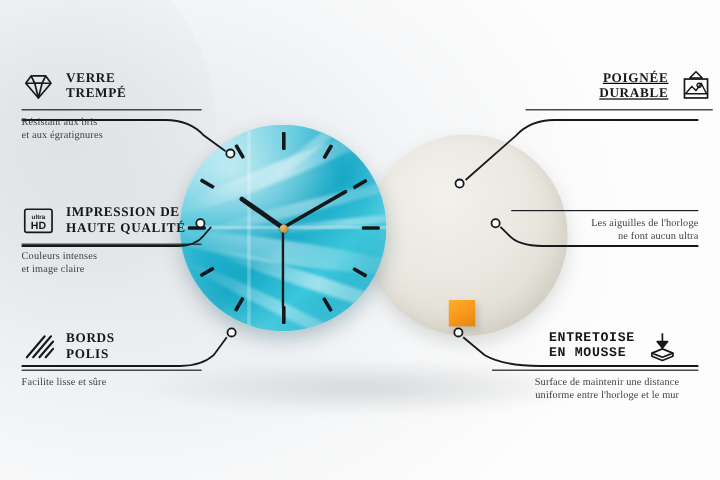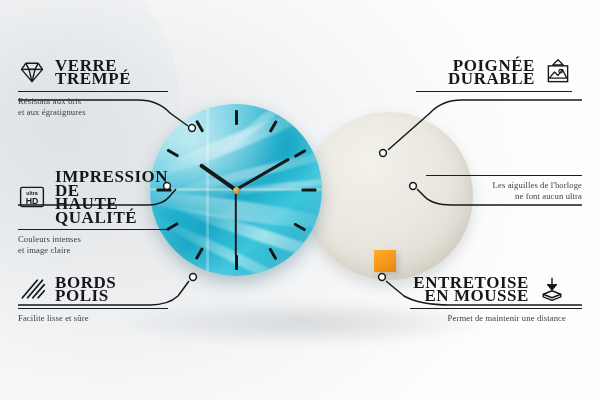--- a/index.html
+++ b/index.html
@@ -94,21 +94,21 @@
     background:radial-gradient(circle at 35% 35%,#e8c170,#a87f2a);border-radius:50%;
     box-shadow:0 0 2px rgba(0,0,0,.5);
   }
 
   
   .callout { position:absolute; }
   .co-head { display:flex; align-items:center; gap:9px; }
   .co-head.right { justify-content:flex-end; }
   .co-title {
     font-family:"Liberation Serif", serif;
-    font-weight:700; font-size:17px; line-height:13.5px;
+    font-weight:700; font-size:11px; line-height:13.5px;
     letter-spacing:.55px; color:#15171a; text-transform:uppercase;
   }
   .co-rule { height:1.4px; background:#1b1e21; margin:5px 0 4px; }
   .co-sub {
     font-family:"Liberation Serif", serif;
     font-size:8.6px; line-height:11px; color:#3a3d41; letter-spacing:.12px;
   }
   .co-sub.right { text-align:right; }
   .icon-box { width:28px; height:28px; flex:0 0 28px; }
   .icon-box svg { display:block; width:100%; height:100%; }
@@ -242,21 +242,21 @@
         <span>BORDS</span><br>
         <span>POLIS</span>
       </span>
     </div>
     <div class="co-rule"></div>
     <div class="co-sub">
       <span>Facilite lisse et sûre</span>
     </div>
   </div>
 
-  <div class="callout right" style="right:28px; top:58px;">
+  <div class="callout right" style="right:6px; top:58px;text-decoration:underline;">
     <div class="co-head right">
       <span class="co-title" style="text-align:right;">
         <span>POIGNÉE</span><br>
         <span>DURABLE</span>
       </span>
       <span class="icon-box">
         <svg viewBox="0 0 32 32">
           <path d="M16 2 L10 8 H22 Z" fill="none" stroke="#16191c" stroke-width="1.5" stroke-linejoin="round"></path>
           <rect x="5" y="9" width="22" height="18" fill="none" stroke="#16191c" stroke-width="1.6"></rect>
           <path d="M6 23 L12 16 L16 20 L21 13 L26 23 Z" fill="none" stroke="#16191c" stroke-width="1.4" stroke-linejoin="round"></path>
@@ -270,34 +270,35 @@
   <div class="callout right" style="right:18px; top:170px;">
     <div class="co-rule"></div>
     <div class="co-sub right">
       <span>Les aiguilles de l'horloge</span><br>
       <span>ne font aucun ultra</span>
     </div>
   </div>
 
   <div class="callout right" style="right:18px; top:275px; width:172px;">
     <div class="co-head right">
-      <span class="co-title" style="text-align:right;">
+      <span class="co-title" style="text-align:left;font-family:Liberation Mono, monospace;">
         <span>ENTRETOISE</span><br>
         <span>EN MOUSSE</span>
       </span>
       <span class="icon-box">
         <svg viewBox="0 0 32 32">
           <g fill="none" stroke="#16191c" stroke-width="1.6" stroke-linejoin="round">
             <path d="M16 3 V14"></path>
               <path d="M11 11 L16 17 L21 11 Z" fill="#16191c"></path>
             <path d="M6 22 L16 18 L26 22 L16 26 Z"></path>
             <path d="M6 22 v3 l10 4 10-4 v-3"></path>
           </g>
         </svg>
       </span>
     </div>
     <div class="co-rule"></div>
     <div class="co-sub right">
-      <span>Permet de maintenir une distance</span><br>
+      <span>Surface de maintenir une distance</span><br>
+      <span>uniforme entre l'horloge et le mur</span>
     </div>
   </div>
 
 </div>
 
 </body></html>

